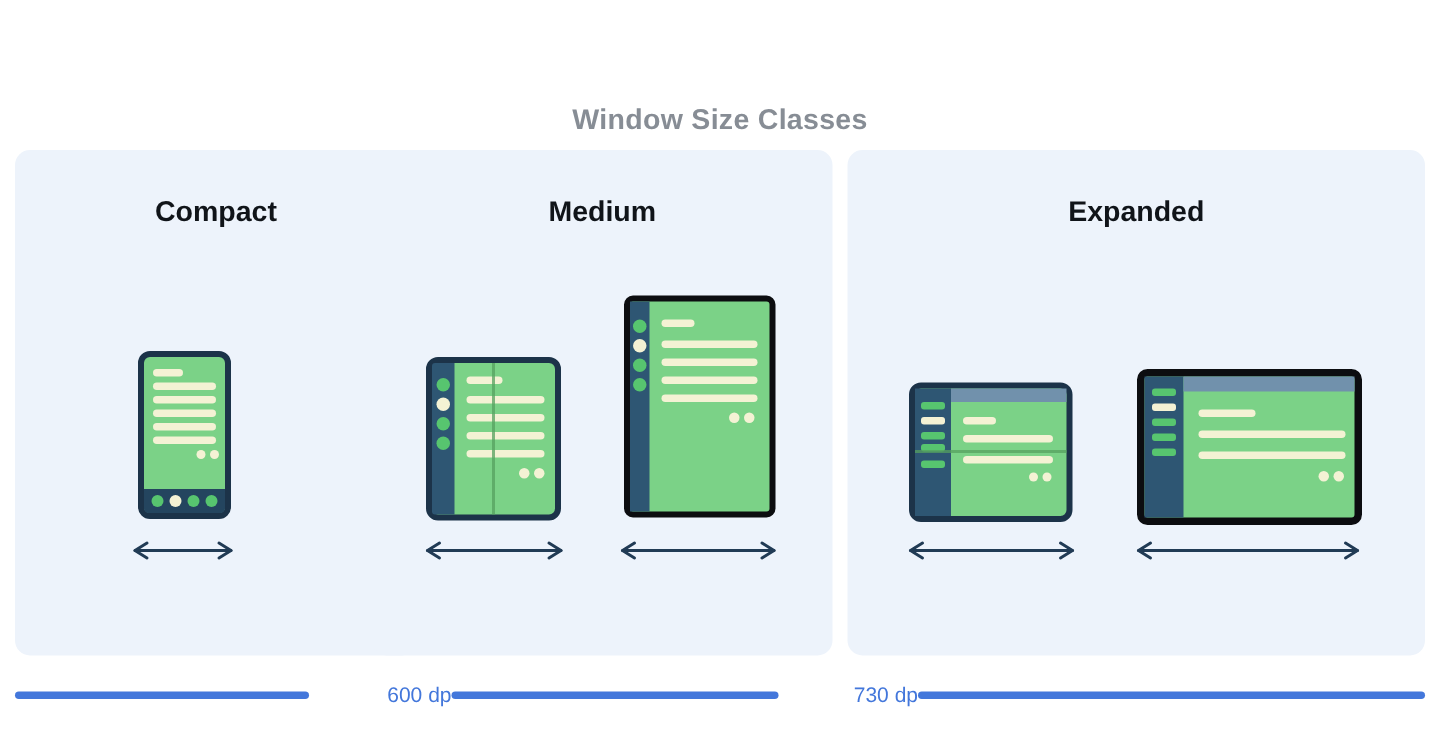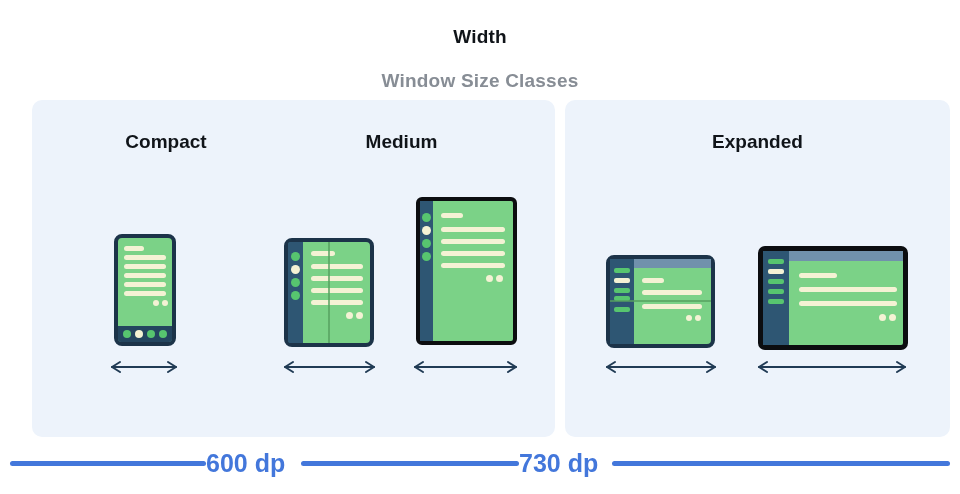--- a/index.html
+++ b/index.html
@@ -10,21 +10,21 @@
   }
   html,body{margin:0;padding:0;background:#fff;}
   .canvas{position:relative;width:960px;height:494px;background:#fff;overflow:hidden;
           font-family:"Liberation Sans",sans-serif;}
   .title,.subtitle{position:absolute;left:0;width:100%;text-align:center;
           font-weight:bold;font-size:19px;letter-spacing:.2px;}
   .title{top:26px;color:#101419;}
   .subtitle{top:54px;color:var(--subtitle-gray);margin-top:16px;}
   .panel{position:absolute;top:100px;height:337px;background:var(--panel-background);
           border-radius:10px;}
-  .panel-compact{left:10px;width:268px;margin-left:22px;}
+  .panel-compact{left:10px;width:268px;}
   .panel-medium{left:248px;width:307px;}
   .panel-expanded{left:565px;width:385px;}
   .panel h2{position:absolute;top:31px;left:0;width:100%;margin:0;text-align:center;
           font-size:19px;font-weight:bold;color:#101419;}
   .device{position:absolute;box-sizing:border-box;background:var(--screen-green);}
   .line{position:absolute;height:5px;border-radius:2.5px;background:var(--content-cream);}
   .dot{border-radius:50%;background:var(--accent-green);}
   .cdot{position:absolute;width:6px;height:6px;border-radius:50%;background:var(--content-cream);}
   
   .phone{left:82px;top:134px;width:62px;height:112px;border:4px solid var(--frame-navy);border-radius:8px;}
@@ -55,29 +55,28 @@
   .expfold .appbar{left:24px;}
   .fold-h{position:absolute;left:0;right:0;top:41px;height:2px;background:var(--fold-green);opacity:.75;}
   .desktop{left:193px;top:146px;width:150px;height:104px;border:5px solid var(--frame-black);border-radius:7px;}
   .desktop .rail{width:26px;}
   .desktop .appbar{left:26px;height:10px;}
   
   .arrow{position:absolute;top:260px;height:14px;}
   .arrow path{stroke:var(--arrow-navy);stroke-width:2;fill:none;stroke-linecap:round;stroke-linejoin:round;}
   
   .seg{position:absolute;top:461px;height:5px;border-radius:3px;background:var(--accent-blue);}
-  .bp{position:absolute;top:452px;height:22px;line-height:22px;text-align:left;
-      font-size:25px;font-weight:bold;color:var(--accent-blue);}
+  .bp{position:absolute;top:452px;height:22px;line-height:22px;text-align:right;
+      font-size:14px;font-weight:normal;color:var(--accent-blue);}
 </style>
 </head>
 <body>
 
 <div class="canvas">
 
-  <div class="title">Width</div>
   <div class="subtitle">Window Size Classes</div>
 
   <section class="panel panel-compact">
     <h2>Compact</h2>
 
     <div class="device phone">
       <div class="line" style="left:6px;top:8px;width:20px"></div>
       <div class="line" style="left:6px;top:17px;width:42px"></div>
       <div class="line" style="left:6px;top:26px;width:42px"></div>
       <div class="line" style="left:6px;top:35px;width:42px"></div>

